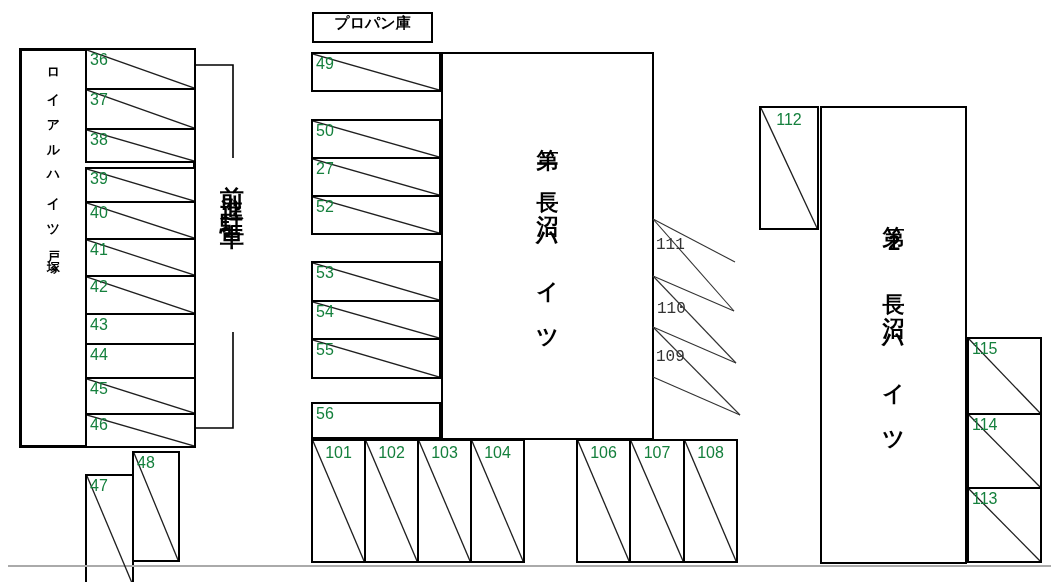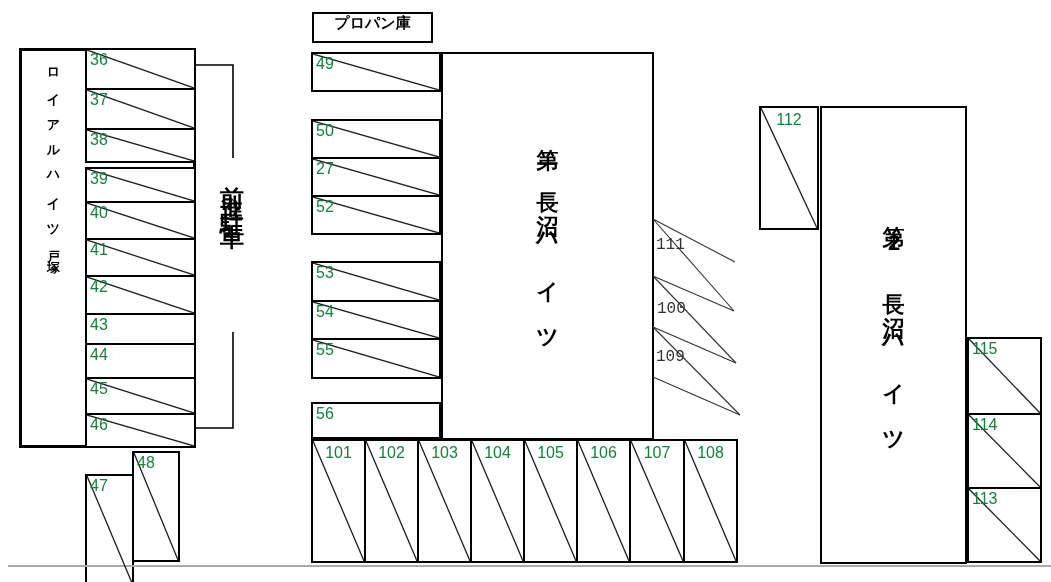--- a/index.html
+++ b/index.html
@@ -190,47 +190,41 @@
         <line x1="0" y1="0" x2="100" y2="100" vector-effect="non-scaling-stroke"></line>
       </svg>
     <span class="num numc">103</span>
   </div>
   <div class="sp" style="left:470px;top:439px;width:55px;height:124px">
     <svg class="diag" viewBox="0 0 100 100" preserveAspectRatio="none">
         <line x1="0" y1="0" x2="100" y2="100" vector-effect="non-scaling-stroke"></line>
       </svg>
     <span class="num numc">104</span>
   </div>
-  <div class="sp" style="left:523px;top:439px;width:55px;height:124px">
-    <svg class="diag" viewBox="0 0 100 100" preserveAspectRatio="none">
-        <line x1="0" y1="0" x2="100" y2="100" vector-effect="non-scaling-stroke"></line>
-      </svg>
-    <span class="num numc">105</span>
-  </div>
   <div class="sp" style="left:576px;top:439px;width:55px;height:124px">
     <svg class="diag" viewBox="0 0 100 100" preserveAspectRatio="none">
         <line x1="0" y1="0" x2="100" y2="100" vector-effect="non-scaling-stroke"></line>
       </svg>
     <span class="num numc">106</span>
   </div>
   <div class="sp" style="left:629px;top:439px;width:56px;height:124px">
     <svg class="diag" viewBox="0 0 100 100" preserveAspectRatio="none">
         <line x1="0" y1="0" x2="100" y2="100" vector-effect="non-scaling-stroke"></line>
       </svg>
     <span class="num numc">107</span>
   </div>
   <div class="sp" style="left:683px;top:439px;width:55px;height:124px">
     <svg class="diag" viewBox="0 0 100 100" preserveAspectRatio="none">
         <line x1="0" y1="0" x2="100" y2="100" vector-effect="non-scaling-stroke"></line>
       </svg>
     <span class="num numc">108</span>
   </div>
 
   <span class="slabel" style="left:656px;top:236px">111</span>
-  <span class="slabel" style="left:657px;top:300px">100</span>
+  <span class="slabel" style="left:657px;top:300px">110</span>
   <span class="slabel" style="left:656px;top:348px">109</span>
 
   <div class="sp" style="left:759px;top:106px;width:60px;height:124px">
     <svg class="diag" viewBox="0 0 100 100" preserveAspectRatio="none">
         <line x1="0" y1="0" x2="100" y2="100" vector-effect="non-scaling-stroke"></line>
       </svg>
     <span class="num numc">112</span>
   </div>
 
   <div class="box vcol center-col" style="left:820px;top:106px;width:147px;height:458px">

